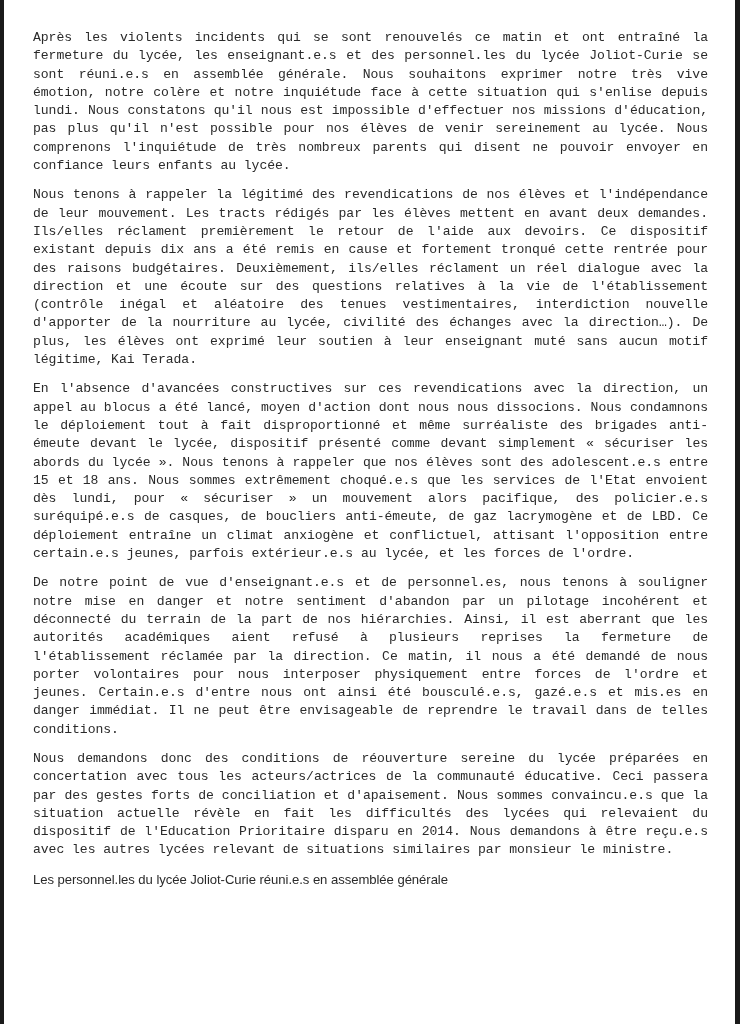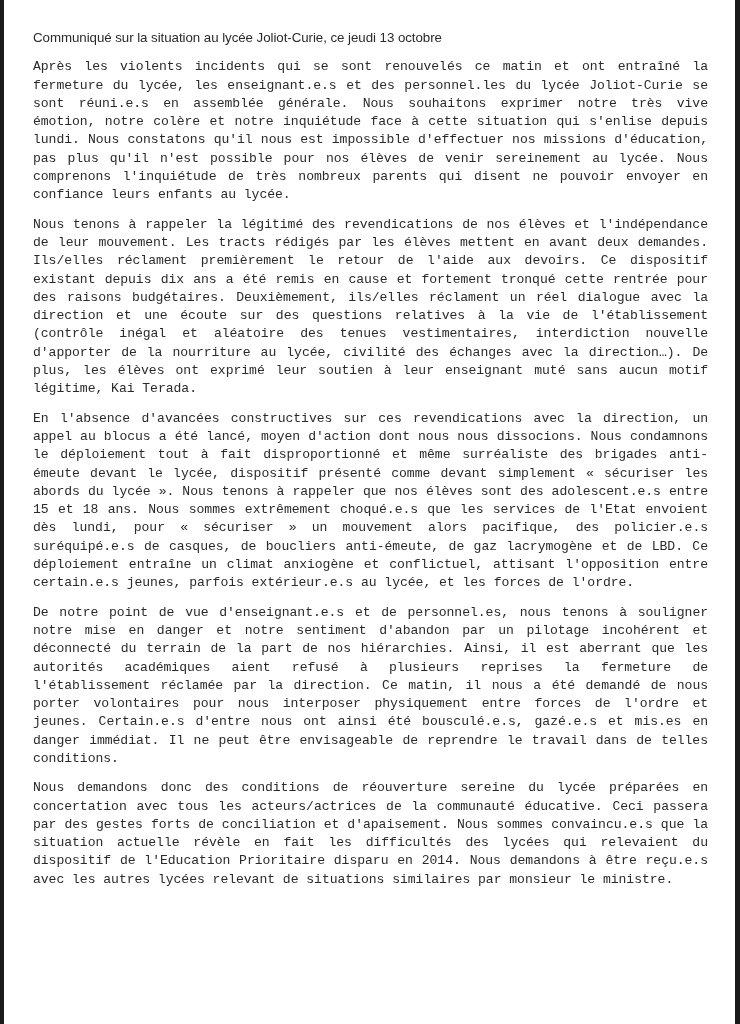--- a/index.html
+++ b/index.html
@@ -43,20 +43,20 @@
     }
     .signature {
       margin: 0;
     }
   </style>
 </head>
 <body>
 
 <div class="page">
   <div class="content">
-    <p class="title">Communiqué sur la situation au lycée Joliot-Curie, ce jeudi 13 octobre</p>
     <p class="para">Après les violents incidents qui se sont renouvelés ce matin et ont entraîné la fermeture du lycée, les enseignant.e.s et des personnel.les du lycée Joliot-Curie se sont réuni.e.s en assemblée générale. Nous souhaitons exprimer notre très vive émotion, notre colère et notre inquiétude face à cette situation qui s'enlise depuis lundi. Nous constatons qu'il nous est impossible d'effectuer nos missions d'éducation, pas plus qu'il n'est possible pour nos élèves de venir sereinement au lycée. Nous comprenons l'inquiétude de très nombreux parents qui disent ne pouvoir envoyer en confiance leurs enfants au lycée.</p>
     <p class="para">Nous tenons à rappeler la légitimé des revendications de nos élèves et l'indépendance de leur mouvement. Les tracts rédigés par les élèves mettent en avant deux demandes. Ils/elles réclament premièrement le retour de l'aide aux devoirs.  Ce dispositif existant depuis dix ans a été remis en cause et fortement tronqué cette rentrée pour des raisons budgétaires. Deuxièmement, ils/elles réclament un réel dialogue avec la direction et une écoute sur des questions relatives à la vie de l'établissement (contrôle inégal et aléatoire des tenues vestimentaires, interdiction nouvelle d'apporter de la nourriture au lycée, civilité des échanges avec la direction…). De plus, les élèves ont exprimé leur soutien à leur enseignant muté sans aucun motif légitime, Kai Terada.</p>
     <p class="para">En l'absence d'avancées constructives sur ces revendications avec la direction, un appel au blocus a été lancé, moyen d'action dont nous nous dissocions. Nous condamnons le déploiement tout à fait disproportionné et même surréaliste des brigades anti-émeute devant le lycée, dispositif présenté comme devant simplement « sécuriser les abords du lycée ». Nous tenons à rappeler que nos élèves sont des adolescent.e.s entre 15 et 18 ans. Nous sommes extrêmement choqué.e.s que les services de l'Etat envoient dès lundi, pour « sécuriser » un mouvement alors pacifique, des policier.e.s suréquipé.e.s de casques, de boucliers anti-émeute, de gaz lacrymogène et de LBD. Ce déploiement entraîne un climat anxiogène et conflictuel, attisant l'opposition entre certain.e.s jeunes, parfois extérieur.e.s au lycée, et les forces de l'ordre.</p>
     <p class="para">De notre point de vue d'enseignant.e.s et de personnel.es, nous tenons à souligner notre mise en danger et notre sentiment d'abandon par un pilotage incohérent et déconnecté du terrain de la part de nos hiérarchies. Ainsi, il est aberrant que les autorités académiques aient refusé à plusieurs reprises la fermeture de l'établissement réclamée par la direction. Ce matin, il nous a été demandé de nous porter volontaires pour nous interposer physiquement entre forces de l'ordre et jeunes. Certain.e.s d'entre nous ont ainsi été bousculé.e.s, gazé.e.s et mis.es en danger immédiat. Il ne peut être envisageable de reprendre le travail dans de telles conditions.</p>
     <p class="para">Nous demandons donc  des conditions de réouverture sereine du lycée préparées en concertation avec tous les acteurs/actrices de la communauté éducative. Ceci passera par des gestes forts de conciliation et d'apaisement.  Nous sommes convaincu.e.s que la situation actuelle révèle en fait les difficultés des lycées qui relevaient du dispositif de l'Education Prioritaire disparu en 2014. Nous demandons à être reçu.e.s avec les autres lycées relevant de situations similaires par monsieur le ministre.</p>
+    <p class="signature">Les personnel.les du lycée Joliot-Curie réuni.e.s en assemblée générale</p>
   </div>
 </div>
 
 </body></html>

